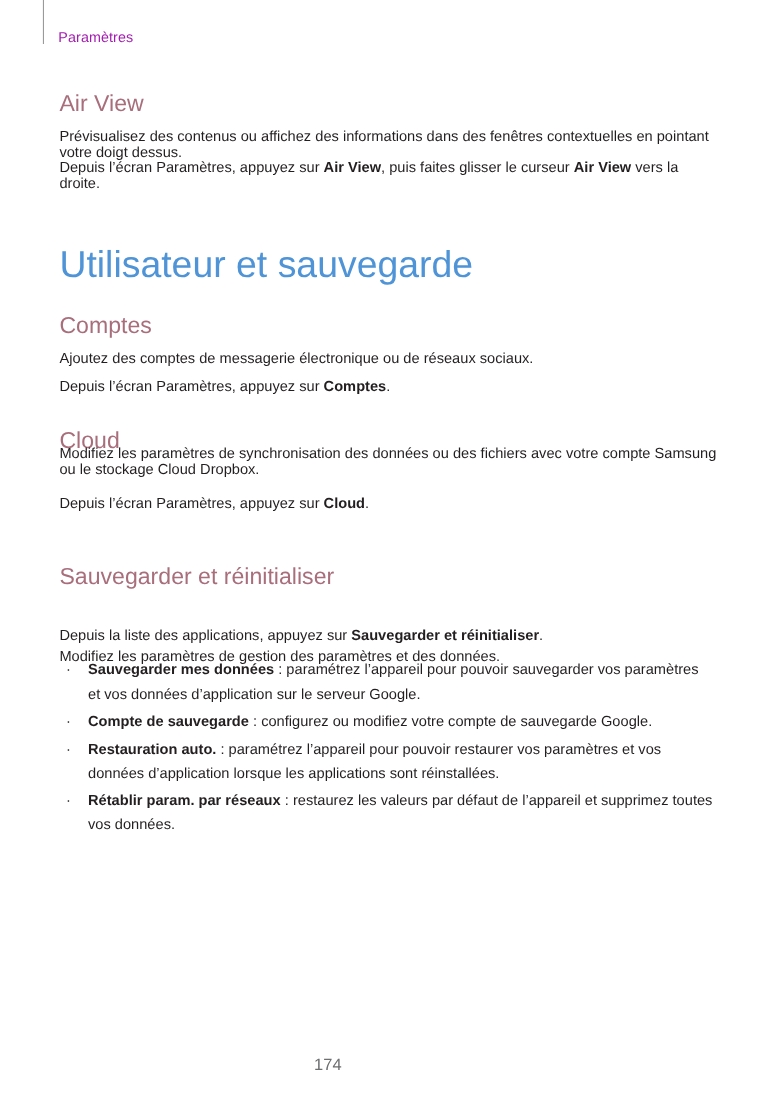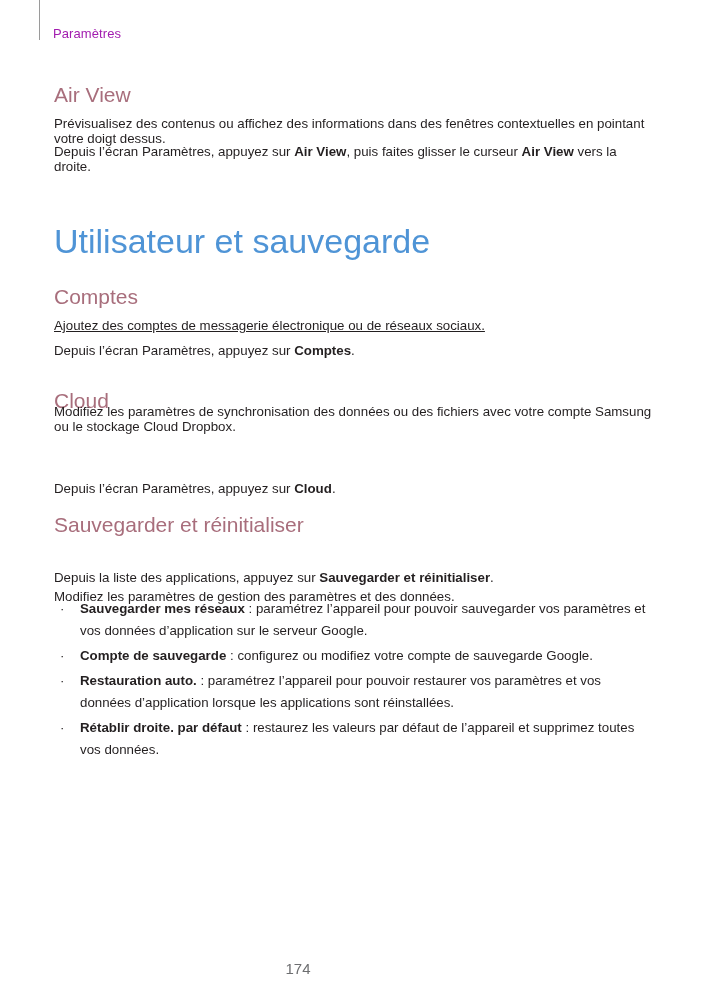--- a/index.html
+++ b/index.html
@@ -105,44 +105,44 @@
 
 <div class="content">
 
   <h2 class="h2" style="top:83px;">Air View</h2>
   <p class="para" style="top:116px;">Prévisualisez des contenus ou affichez des informations dans des fenêtres contextuelles en pointant votre doigt dessus.</p>
   <p class="para" style="top:144px;"><span>Depuis l’écran Paramètres, appuyez sur </span><b>Air View</b><span>, puis faites glisser le curseur </span><b>Air View</b><span> vers la droite.</span></p>
 
   <h1 class="h1" style="top:222px;">Utilisateur et sauvegarde</h1>
 
   <h2 class="h2" style="top:285px;">Comptes</h2>
-  <p class="para" style="top:318px;text-decoration:underline;">Ajoutez des comptes de messagerie électronique ou de réseaux sociaux.</p>
+  <p class="para" style="top:318px;">Ajoutez des comptes de messagerie électronique ou de réseaux sociaux.</p>
   <p class="para" style="top:343px;"><span>Depuis l’écran Paramètres, appuyez sur </span><b>Comptes</b><span>.</span></p>
 
   <h2 class="h2" style="top:389px;">Cloud</h2>
   <p class="para" style="top:404px;">Modifiez les paramètres de synchronisation des données ou des fichiers avec votre compte Samsung ou le stockage Cloud Dropbox.</p>
-  <p class="para" style="top:481px;"><span>Depuis l’écran Paramètres, appuyez sur </span><b>Cloud</b><span>.</span></p>
+  <p class="para" style="top:450px;"><span>Depuis l’écran Paramètres, appuyez sur </span><b>Cloud</b><span>.</span></p>
 
   <h2 class="h2" style="top:513px;">Sauvegarder et réinitialiser</h2>
   <p class="para" style="top:545px;margin-top:44px;">Modifiez les paramètres de gestion des paramètres et des données.</p>
   <p class="para" style="top:570px;"><span>Depuis la liste des applications, appuyez sur </span><b>Sauvegarder et réinitialiser</b><span>.</span></p>
 
   <ul class="bullet-list" style="top:598px;">
     <li class="bullet-item">
       <span class="bullet-dot">·</span>
-      <b>Sauvegarder mes réseaux</b><span> : paramétrez l’appareil pour pouvoir sauvegarder vos paramètres et vos données d’application sur le serveur Google.</span>
+      <b>Sauvegarder mes données</b><span> : paramétrez l’appareil pour pouvoir sauvegarder vos paramètres et vos données d’application sur le serveur Google.</span>
     </li>
     <li class="bullet-item">
       <span class="bullet-dot">·</span>
       <b>Compte de sauvegarde</b><span> : configurez ou modifiez votre compte de sauvegarde Google.</span>
     </li>
     <li class="bullet-item">
       <span class="bullet-dot">·</span>
       <b>Restauration auto.</b><span> : paramétrez l’appareil pour pouvoir restaurer vos paramètres et vos données d’application lorsque les applications sont réinstallées.</span>
     </li>
     <li class="bullet-item">
       <span class="bullet-dot">·</span>
-      <b>Rétablir droite. par défaut</b><span> : restaurez les valeurs par défaut de l’appareil et supprimez toutes vos données.</span>
+      <b>Rétablir param. par réseaux</b><span> : restaurez les valeurs par défaut de l’appareil et supprimez toutes vos données.</span>
     </li>
   </ul>
 </div>
 
 <div class="page-number">174</div>
 
 </body></html>

